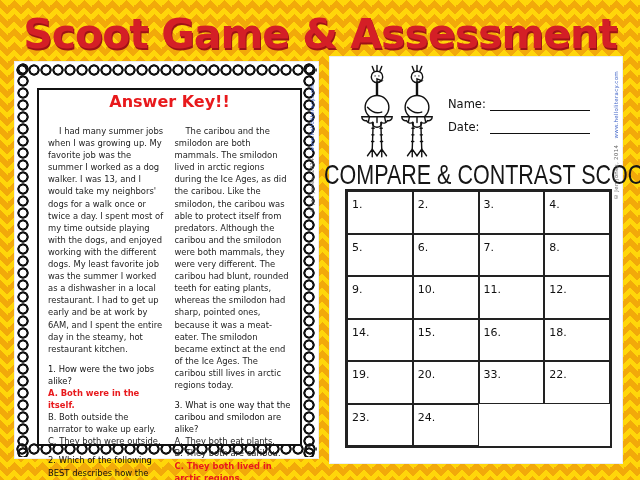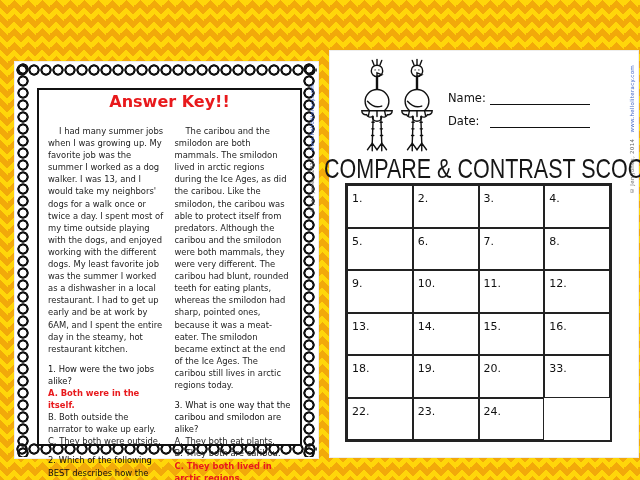--- a/index.html
+++ b/index.html
@@ -52,22 +52,22 @@
   
   .copyright{
     position:absolute;writing-mode:vertical-rl;transform:rotate(180deg);
     font-size:5.5px;color:#666;letter-spacing:.3px;white-space:nowrap;
   }
   .copyright .url{color:#3f63c8;}
   .copyright-left{right:3px;top:22px;}
   .copyright-right{right:3px;top:14px;}
   
   .page-right{
-    position:absolute;left:330px;top:51px;width:292px;height:406px;
-    background:#ffffff;box-shadow:0 0 0 1px #eee;padding-left:16px;
+    position:absolute;left:330px;top:57px;width:292px;height:406px;
+    background:#ffffff;box-shadow:0 0 0 1px #eee;
   }
   .birds{position:absolute;left:28px;top:6px;display:flex;gap:2px;}
   .nameblock{position:absolute;left:118px;top:40px;font-size:11.5px;color:#111;}
   .namerow{display:flex;align-items:flex-end;margin-bottom:9px;}
   .namerow .lbl{width:42px;}
   .fill-line{display:inline-block;width:100px;border-bottom:1.5px solid #111;height:12px;}
   .scoot-title{
     position:absolute;left:-6px;top:102px;width:304px;text-align:center;
     font-family:"Liberation Sans",sans-serif;font-size:21.5px;font-weight:500;
     color:#161616;white-space:nowrap;text-transform:uppercase;
@@ -81,20 +81,21 @@
   .cell{border:1px solid #222;box-sizing:border-box;padding:1px 0 0 4px;background:#fff;}
   .cell-num{font-size:11px;color:#111;}
   svg.bird{display:block;}
   .bird path,.bird circle,.bird line,.bird ellipse{vector-effect:non-scaling-stroke;}
 </style>
 </head>
 <body>
 
 <div id="screen">
 
+  <div class="banner-title">Scoot Game &amp; Assessment</div>
 
   <div class="page-left">
     <div class="loops loops-top"></div>
     <div class="loops loops-bottom"></div>
     <div class="loops loops-left"></div>
     <div class="loops loops-right"></div>
 
     <div class="answer-inner">
       <div class="answer-key-title">Answer Key!!</div>
       <div class="columns">
@@ -205,21 +206,20 @@
         <div class="cell"><span class="cell-num">3.</span></div>
         <div class="cell"><span class="cell-num">4.</span></div>
         <div class="cell"><span class="cell-num">5.</span></div>
         <div class="cell"><span class="cell-num">6.</span></div>
         <div class="cell"><span class="cell-num">7.</span></div>
         <div class="cell"><span class="cell-num">8.</span></div>
         <div class="cell"><span class="cell-num">9.</span></div>
         <div class="cell"><span class="cell-num">10.</span></div>
         <div class="cell"><span class="cell-num">11.</span></div>
         <div class="cell"><span class="cell-num">12.</span></div>
-        <div class="cell"><span class="cell-num">13.</span></div>
         <div class="cell"><span class="cell-num">14.</span></div>
         <div class="cell"><span class="cell-num">15.</span></div>
         <div class="cell"><span class="cell-num">16.</span></div>
         <div class="cell"><span class="cell-num">18.</span></div>
         <div class="cell"><span class="cell-num">19.</span></div>
         <div class="cell"><span class="cell-num">20.</span></div>
         <div class="cell"><span class="cell-num">33.</span></div>
         <div class="cell"><span class="cell-num">22.</span></div>
         <div class="cell"><span class="cell-num">23.</span></div>
         <div class="cell"><span class="cell-num">24.</span></div>

